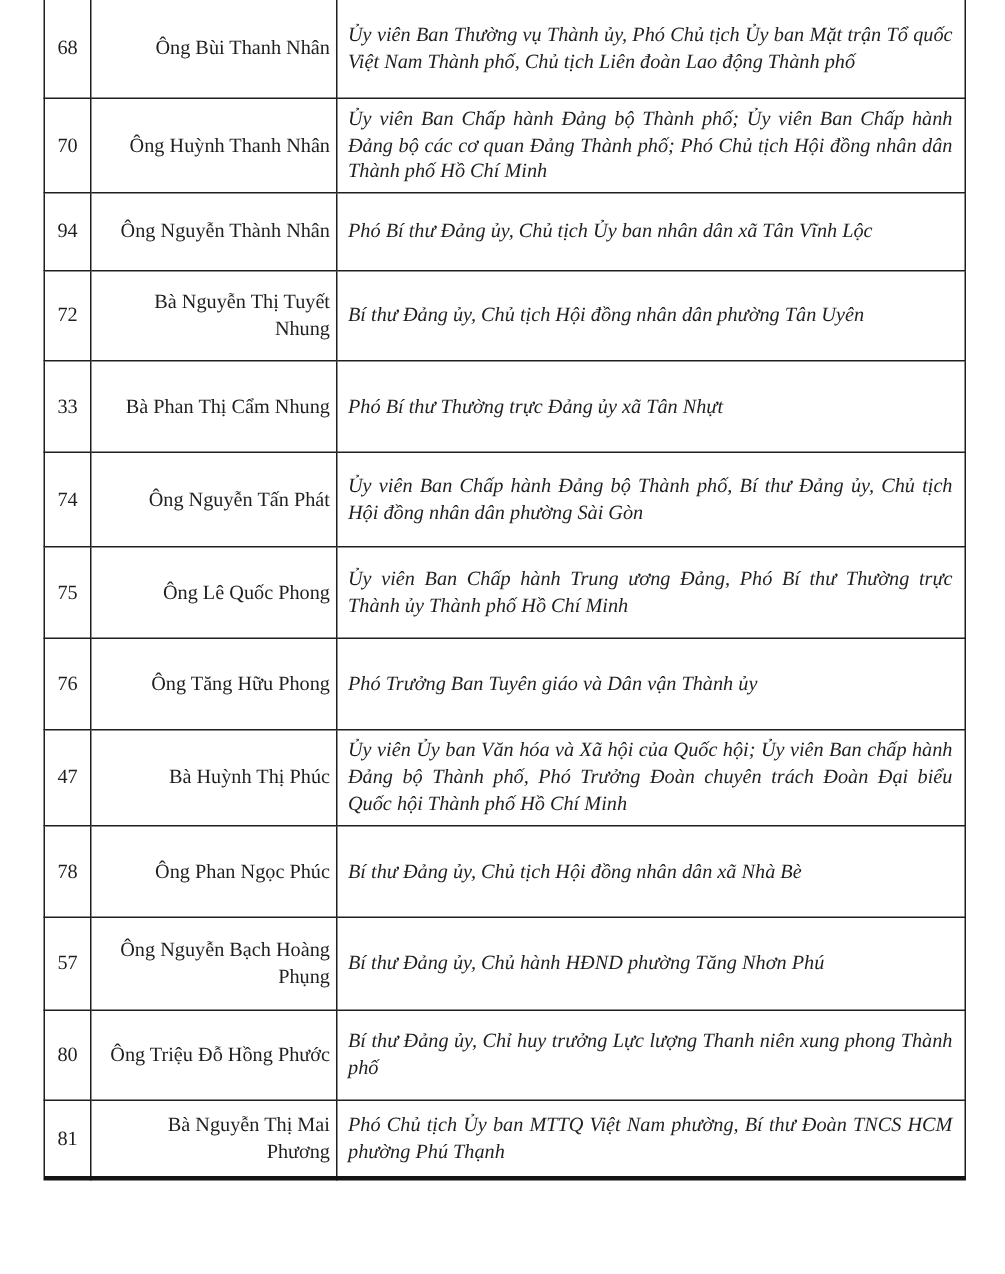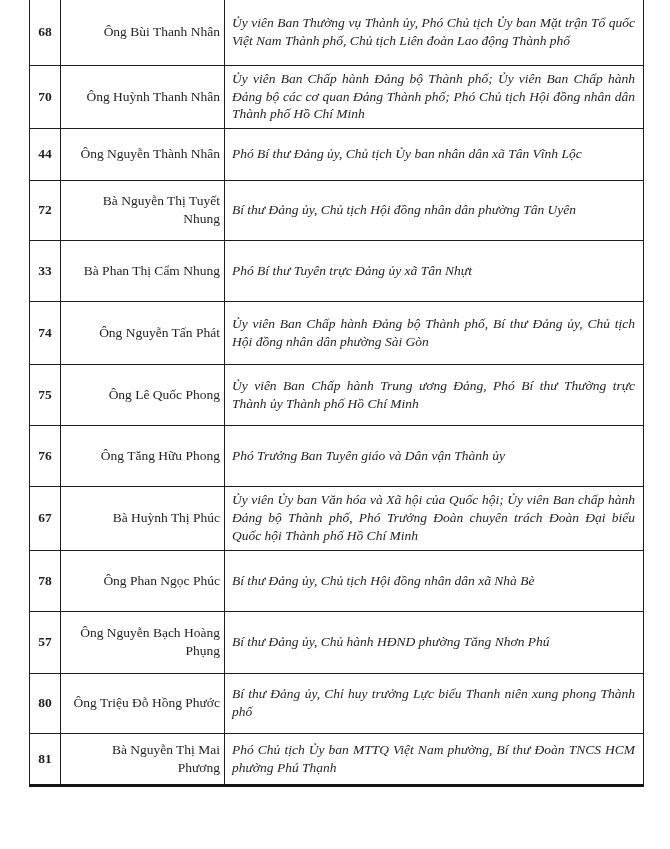--- a/index.html
+++ b/index.html
@@ -30,21 +30,20 @@
     font-size: 13.5px;
     line-height: 1.32;
     overflow: hidden;
   }
   table.roster tr:first-child td {
     border-top: none; 
   }
   td.cell-no {
     text-align: center;
     padding: 2px 1px;
-    font-weight: bold;
   }
   td.cell-name {
     padding: 3px 4px 3px 6px;
     text-align: right;
   }
   td.cell-pos {
     padding: 3px 8px 3px 7px;
     text-align: justify;
     text-justify: inter-word;
     font-style: italic;
@@ -64,68 +63,68 @@
       <td class="cell-no">68</td>
       <td class="cell-name">Ông Bùi Thanh Nhân</td>
       <td class="cell-pos">Ủy viên Ban Thường vụ Thành ủy, Phó Chủ tịch Ủy ban Mặt trận Tổ quốc Việt Nam Thành phố, Chủ tịch Liên đoàn Lao động Thành phố</td>
     </tr>
     <tr style="height:63px">
       <td class="cell-no">70</td>
       <td class="cell-name">Ông Huỳnh Thanh Nhân</td>
       <td class="cell-pos">Ủy viên Ban Chấp hành Đảng bộ Thành phố; Ủy viên Ban Chấp hành Đảng bộ các cơ quan Đảng Thành phố; Phó Chủ tịch Hội đồng nhân dân Thành phố Hồ Chí Minh</td>
     </tr>
     <tr style="height:52px">
-      <td class="cell-no">44</td>
+      <td class="cell-no">94</td>
       <td class="cell-name">Ông Nguyễn Thành Nhân</td>
       <td class="cell-pos">Phó Bí thư Đảng ủy, Chủ tịch Ủy ban nhân dân xã Tân Vĩnh Lộc</td>
     </tr>
     <tr style="height:60px">
       <td class="cell-no">72</td>
       <td class="cell-name">Bà Nguyễn Thị Tuyết Nhung</td>
       <td class="cell-pos">Bí thư Đảng ủy, Chủ tịch Hội đồng nhân dân phường Tân Uyên</td>
     </tr>
     <tr style="height:61px">
       <td class="cell-no">33</td>
       <td class="cell-name">Bà Phan Thị Cẩm Nhung</td>
-      <td class="cell-pos">Phó Bí thư Tuyên trực Đảng ủy xã Tân Nhựt</td>
+      <td class="cell-pos">Phó Bí thư Thường trực Đảng ủy xã Tân Nhựt</td>
     </tr>
     <tr style="height:63px">
       <td class="cell-no">74</td>
       <td class="cell-name">Ông Nguyễn Tấn Phát</td>
       <td class="cell-pos">Ủy viên Ban Chấp hành Đảng bộ Thành phố, Bí thư Đảng ủy, Chủ tịch Hội đồng nhân dân phường Sài Gòn</td>
     </tr>
     <tr style="height:61px">
       <td class="cell-no">75</td>
       <td class="cell-name">Ông Lê Quốc Phong</td>
       <td class="cell-pos">Ủy viên Ban Chấp hành Trung ương Đảng, Phó Bí thư Thường trực Thành ủy Thành phố Hồ Chí Minh</td>
     </tr>
     <tr style="height:61px">
       <td class="cell-no">76</td>
       <td class="cell-name">Ông Tăng Hữu Phong</td>
       <td class="cell-pos">Phó Trưởng Ban Tuyên giáo và Dân vận Thành ủy</td>
     </tr>
     <tr style="height:64px">
-      <td class="cell-no">67</td>
+      <td class="cell-no">47</td>
       <td class="cell-name">Bà Huỳnh Thị Phúc</td>
       <td class="cell-pos">Ủy viên Ủy ban Văn hóa và Xã hội của Quốc hội; Ủy viên Ban chấp hành Đảng bộ Thành phố, Phó Trưởng Đoàn chuyên trách Đoàn Đại biểu Quốc hội Thành phố Hồ Chí Minh</td>
     </tr>
     <tr style="height:61px">
       <td class="cell-no">78</td>
       <td class="cell-name">Ông Phan Ngọc Phúc</td>
       <td class="cell-pos">Bí thư Đảng ủy, Chủ tịch Hội đồng nhân dân xã Nhà Bè</td>
     </tr>
     <tr style="height:62px">
       <td class="cell-no">57</td>
       <td class="cell-name">Ông Nguyễn Bạch Hoàng Phụng</td>
       <td class="cell-pos">Bí thư Đảng ủy, Chủ hành HĐND phường Tăng Nhơn Phú</td>
     </tr>
     <tr style="height:60px">
       <td class="cell-no">80</td>
       <td class="cell-name">Ông Triệu Đỗ Hồng Phước</td>
-      <td class="cell-pos">Bí thư Đảng ủy, Chỉ huy trưởng Lực biểu Thanh niên xung phong Thành phố</td>
+      <td class="cell-pos">Bí thư Đảng ủy, Chỉ huy trưởng Lực lượng Thanh niên xung phong Thành phố</td>
     </tr>
     <tr style="height:52px">
       <td class="cell-no">81</td>
       <td class="cell-name">Bà Nguyễn Thị Mai Phương</td>
       <td class="cell-pos">Phó Chủ tịch Ủy ban MTTQ Việt Nam phường, Bí thư Đoàn TNCS HCM phường Phú Thạnh</td>
     </tr>
   </tbody>
 </table>
 
 </body></html>

